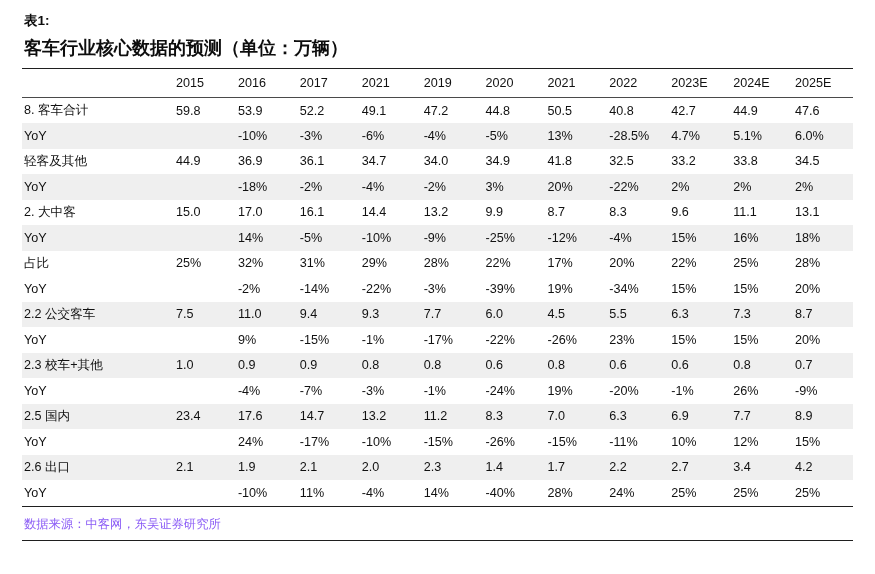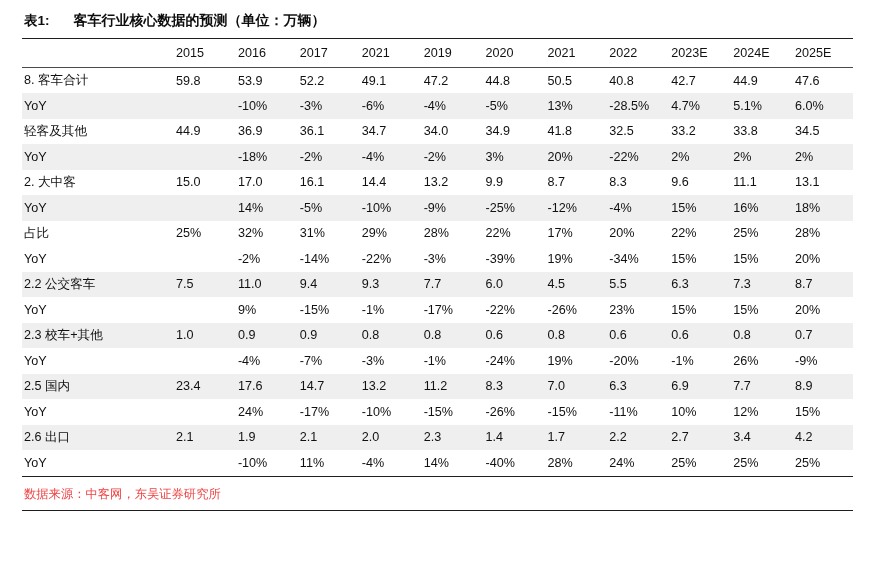--- a/index.html
+++ b/index.html
@@ -17,31 +17,32 @@
   .page {
     position: relative;
     width: 875px;
     height: 574px;
     box-sizing: border-box;
     padding: 10px 22px 0 22px;
   }
   .title-row {
     display: flex;
     align-items: baseline;
-    gap: 24px;
+    gap: 6px;
     padding: 2px 0 8px 2px;
+    flex-direction: column;
   }
   .title-label {
     font-size: 13.5px;
     font-weight: bold;
     color: #0d0d0d;
     letter-spacing: 0px;
   }
   .title-text {
-    font-size: 14px;
+    font-size: 18px;
     font-weight: bold;
     color: #0d0d0d;
   }
   table.data {
     width: 100%;
     border-collapse: collapse;
     table-layout: fixed;
   }
   table.data col.c-label { width: 150px; }
   table.data col.c-year  { width: auto; }
@@ -77,21 +78,21 @@
   tbody tr.last td {
     border-bottom: 1.6px solid #1f1f1f;
   }
   td.wrapcell {
     white-space: normal;
     line-height: 1.0;
   }
   .source {
     padding: 9px 0 0 2px;
     font-size: 12.3px;
-    color: #ef4444;
+    color: #8b5cf6;
   }
   .bottom-rule {
     border-top: 1.3px solid #1f1f1f;
     margin-top: 7px;
   }
 </style>
 </head>
 <body>
 
 <div class="page">

